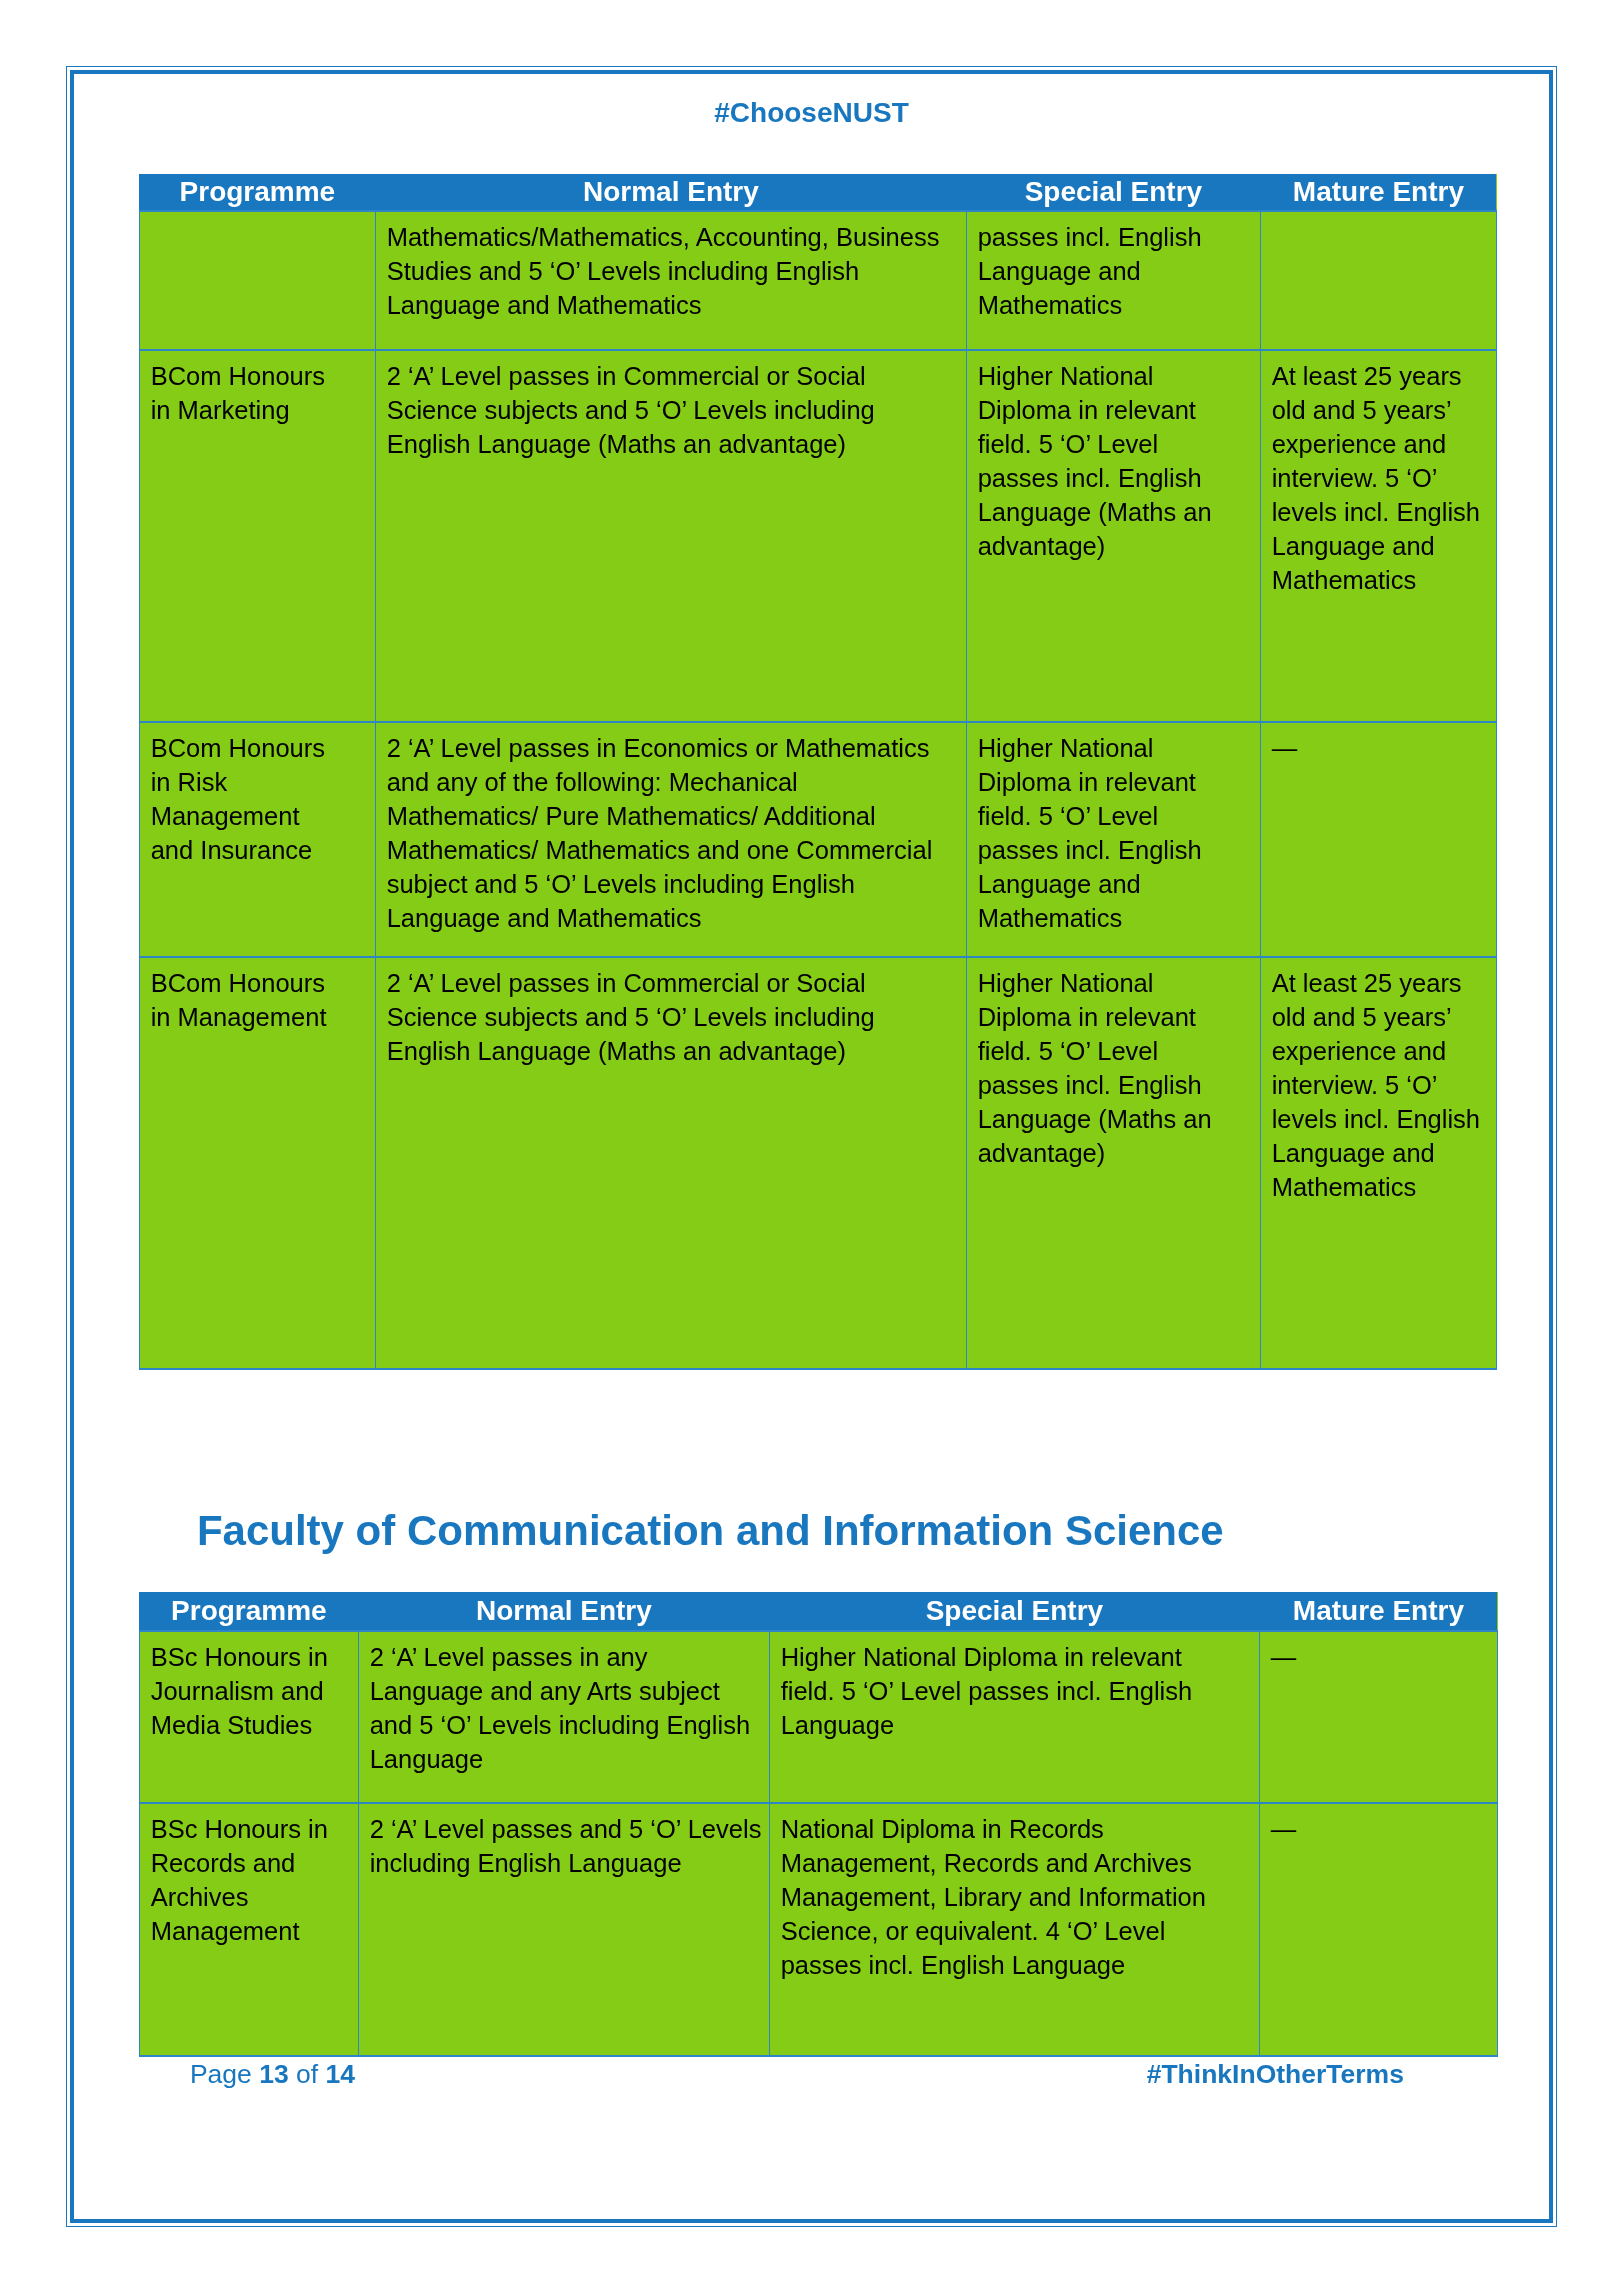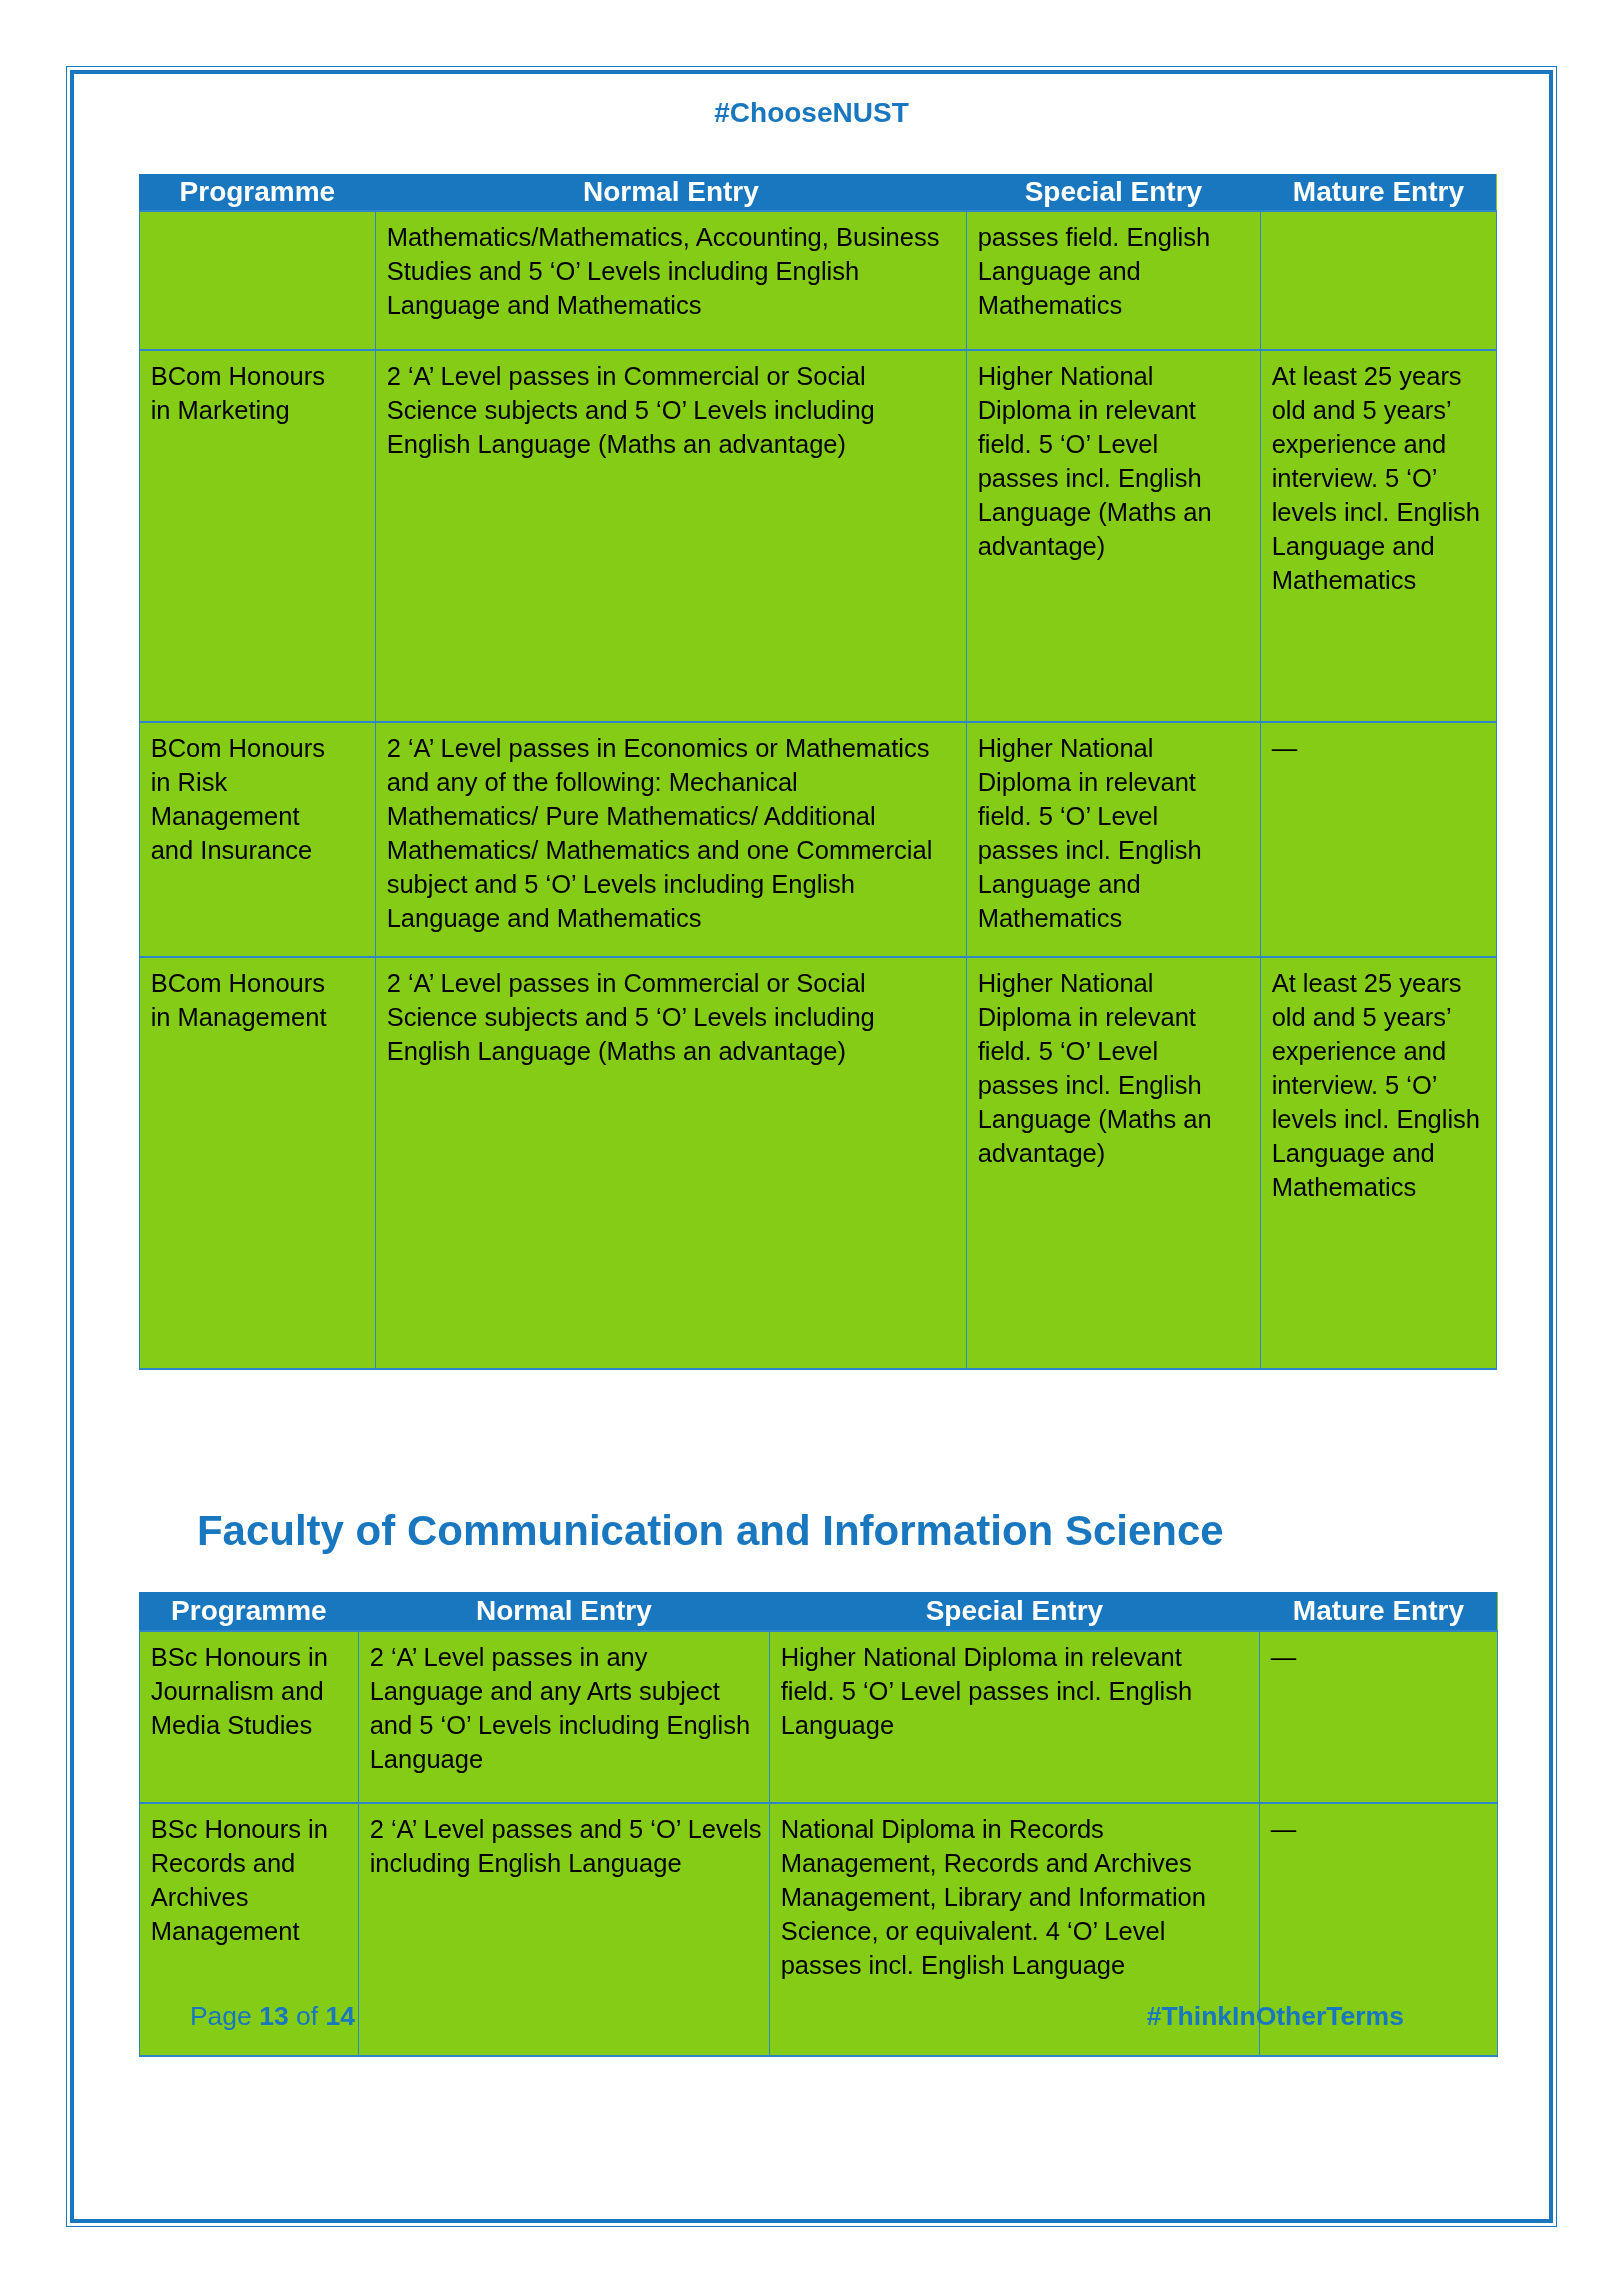--- a/index.html
+++ b/index.html
@@ -57,21 +57,21 @@
   tr.clipped td { vertical-align:top; }
   tr.clipped td.normal { vertical-align:bottom; padding-bottom:7.8px; }
   tr.clipped td.prog { vertical-align:top; }
 
   .section-heading {
     position:absolute; left:123px; top:1433px; margin:0;
     font-size:42px; font-weight:bold; color:var(--accent); white-space:nowrap;
   }
 
   .footer {
-    position:absolute; left:65px; top:1927px; width:1358px;
+    position:absolute; left:65px; top:1985px; width:1358px;
     display:flex; justify-content:space-between; align-items:center;
     font-size:26.5px; color:var(--accent);
   }
   .footer-left  { margin-left:51px; font-weight:normal; }
   .footer-left b { font-weight:bold; }
   .footer-right { margin-right:93px; font-weight:bold; }
 </style>
 </head>
 <body>
 
@@ -93,21 +93,21 @@
             <th>Programme</th>
             <th>Normal Entry</th>
             <th>Special Entry</th>
             <th>Mature Entry</th>
           </tr>
         </thead>
         <tbody>
           <tr style="height:139px">
             <td class="prog"></td>
             <td class="normal">Mathematics/Mathematics, Accounting, Business Studies and 5 ‘O’ Levels including English Language and Mathematics</td>
-            <td class="special">passes field. English Language and Mathematics</td>
+            <td class="special">passes incl. English Language and Mathematics</td>
             <td class="mature"></td>
           </tr>
           <tr style="height:372px">
             <td class="prog">BCom Honours in Marketing</td>
             <td class="normal">2 ‘A’ Level passes in Commercial or Social Science subjects and 5 ‘O’ Levels including English Language (Maths an advantage)</td>
             <td class="special">Higher National Diploma in relevant field. 5 ‘O’ Level passes incl. English Language (Maths an advantage)</td>
             <td class="mature pad-top">At least 25 years old and 5 years’ experience and interview. 5 ‘O’ levels incl. English Language and Mathematics</td>
           </tr>
           <tr style="height:235px">
             <td class="prog">BCom Honours in Risk Management and Insurance</td>

